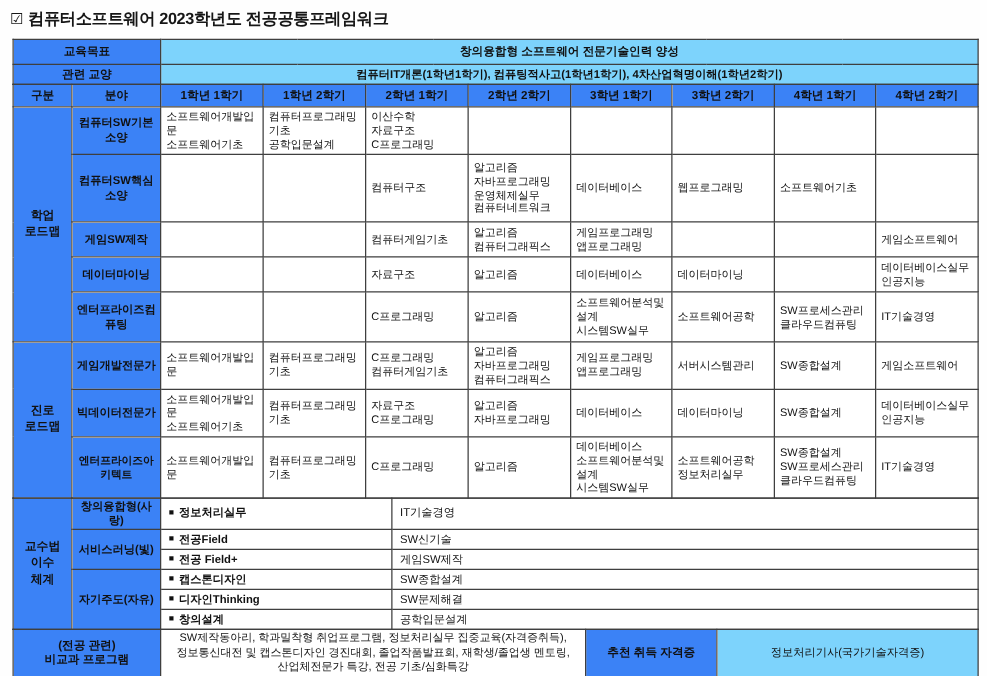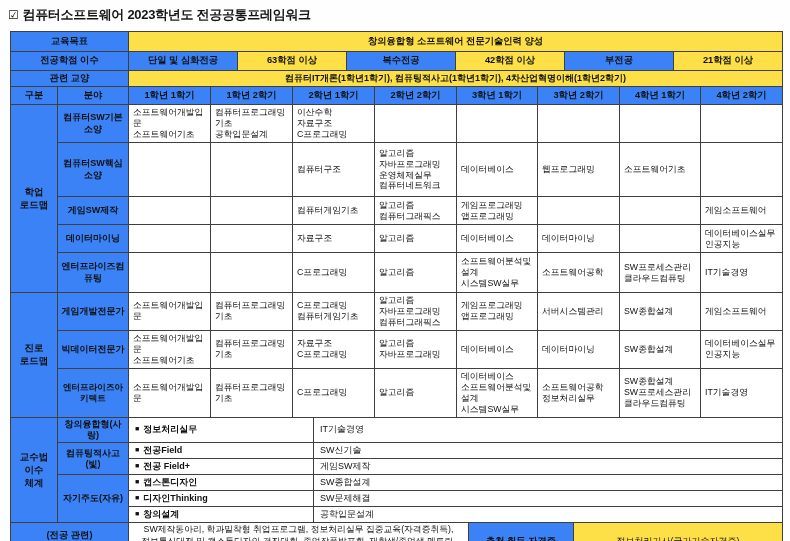--- a/index.html
+++ b/index.html
@@ -8,21 +8,21 @@
   .doc-title{position:absolute;top:6px;left:8px;font-size:13px;font-weight:bold;
              letter-spacing:-0.3px;display:flex;align-items:center;gap:4px;color:#161616;}
   .doc-title .cbx{font-size:12px;}
   .frame{position:absolute;top:31px;left:10px;width:772px;}
   table{border-collapse:collapse;table-layout:fixed;width:772px;}
   table + table{margin-top:-1px;}
   td{border:1px solid #3f3f3f;overflow:hidden;padding:1px 3px;
      font-size:9px;line-height:1.25;vertical-align:middle;}
   .outer{border:1px solid #222;}
   .g{background:#3b82f6;font-weight:bold;text-align:center;}
-  .w{background:#fde047;}
+  .w{background:#7dd3fc;}
   .bold{font-weight:bold;}
   .ctr{text-align:center;}
   .pre{white-space:pre-line;}
   .course{background:#fff;text-align:left;padding:2px 4px;white-space:pre-line;font-size:8.8px;}
   .hdr{font-size:9.3px;}
   .lbl{font-size:9.3px;}
   .grp{font-size:9.5px;white-space:pre-line;line-height:1.35;}
   .method{background:#fff;text-align:left;font-weight:bold;padding:1px 6px;font-size:9px;}
   .method .blt{font-size:7px;margin-right:4px;position:relative;top:-1px;}
   .val{background:#fff;text-align:left;padding:1px 6px;font-size:9px;}
@@ -47,29 +47,20 @@
           <col style="width:109px">
           <col style="width:109px">
           <col style="width:109px">
           <col style="width:109px">
           <col style="width:109px">
         </colgroup>
       <tbody>
           <tr style="height:20px">
         <td class="g lbl">교육목표</td>
         <td class="w ctr bold hdr" colspan="6">창의융합형 소프트웨어 전문기술인력 양성</td>
-      </tr>
-      <tr style="height:19px">
-        <td class="g lbl">전공학점 이수</td>
-        <td class="g lbl">단일 및 심화전공</td>
-        <td class="w ctr bold hdr">63학점 이상</td>
-        <td class="g lbl">복수전공</td>
-        <td class="w ctr bold hdr">42학점 이상</td>
-        <td class="g lbl">부전공</td>
-        <td class="w ctr bold hdr">21학점 이상</td>
       </tr>
       <tr style="height:16px">
         <td class="g lbl">관련 교양</td>
         <td class="w ctr bold" style="font-size:9px" colspan="6">컴퓨터IT개론(1학년1학기), 컴퓨팅적사고(1학년1학기), 4차산업혁명이해(1학년2학기)</td>
       </tr>
     </tbody>
       </table>
 
     <table class="outer">
       <colgroup>
@@ -227,21 +218,21 @@
       <tbody>
           <tr style="height:16px">
         <td class="g grp" rowspan="6">교수법
 이수
 체계</td>
         <td class="g">창의융합형(사랑)</td>
         <td class="method"><span class="blt">■</span><span>정보처리실무</span></td>
         <td class="val">IT기술경영</td>
       </tr>
       <tr style="height:16px">
-        <td class="g" rowspan="2">컴퓨팅적사고(빛)</td>
+        <td class="g" rowspan="2">서비스러닝(빛)</td>
         <td class="method"><span class="blt">■</span><span>전공Field</span></td>
         <td class="val">SW신기술</td>
       </tr>
       <tr style="height:16px">
         <td class="method"><span class="blt">■</span><span>전공 Field+</span></td>
         <td class="val">게임SW제작</td>
       </tr>
       <tr style="height:16px">
         <td class="g" rowspan="3">자기주도(자유)</td>
         <td class="method"><span class="blt">■</span><span>캡스톤디자인</span></td>

